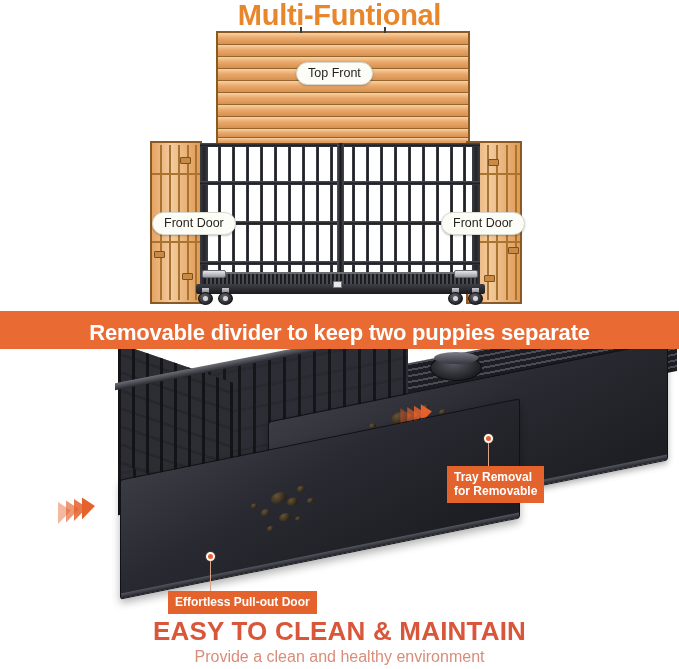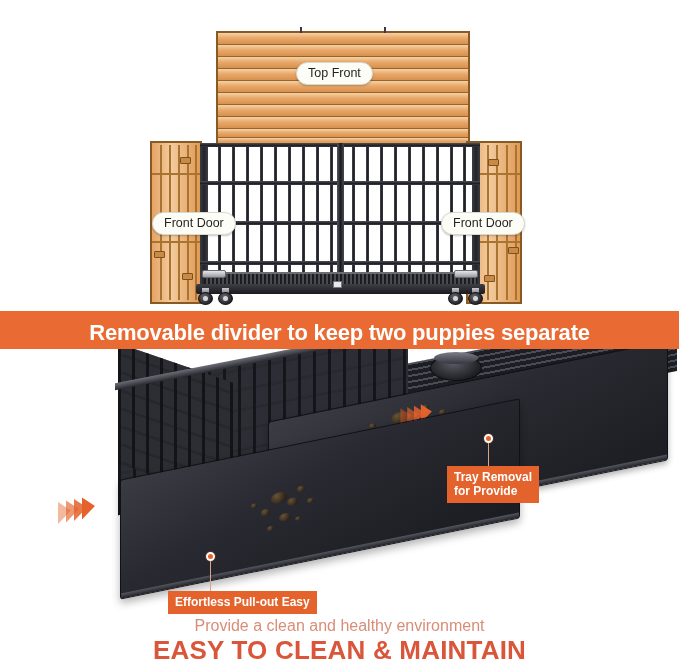--- a/index.html
+++ b/index.html
@@ -300,20 +300,21 @@
   }
   #footer-sub {
     font-size:16px; color:#d98d78; margin-top:1px;
   }
 </style>
 </head>
 <body>
 
 <div id="top-section">
 
+  <div id="main-title">Multi-Funtional</div>
 
   <div id="top-door-panel">
     <div class="hinge-pin" style="left:82px;"></div>
     <div class="hinge-pin" style="left:166px;"></div>
     <div class="vdiv" style="left:81px;"></div>
     <div class="vdiv" style="left:165px;"></div>
     <div class="slat-fill" style="top:0;height:11px;"></div>
     <div class="slat" style="top:11px;"></div>
     <div class="slat-fill" style="top:12px;height:11px;"></div>
     <div class="slat" style="top:23px;"></div>
@@ -482,23 +483,23 @@
     <div class="chev c2"></div>
     <div class="chev c3"></div>
     <div class="chev c4"></div>
   </div>
 </div>
 
 <div class="leader-dot" style="left:484px;top:434px;"></div>
 <div class="leader-line" style="left:488px;top:443px;height:24px;"></div>
 <div class="label-box" id="label-easy-removal">
   <span>Tray Removal</span><br>
-  <span>for Provide</span>
+  <span>for Removable</span>
 </div>
 
 <div class="leader-dot" style="left:206px;top:552px;"></div>
 <div class="leader-line" style="left:210px;top:561px;height:31px;"></div>
-<div class="label-box" id="label-pullout-tray">Effortless Pull-out Easy</div>
+<div class="label-box" id="label-pullout-tray">Effortless Pull-out Door</div>
 
 <div id="footer">
+  <div id="footer-heading">EASY TO CLEAN &amp; MAINTAIN</div>
   <div id="footer-sub">Provide a clean and healthy environment</div>
-  <div id="footer-heading">EASY TO CLEAN &amp; MAINTAIN</div>
 </div>
 
 </body></html>

